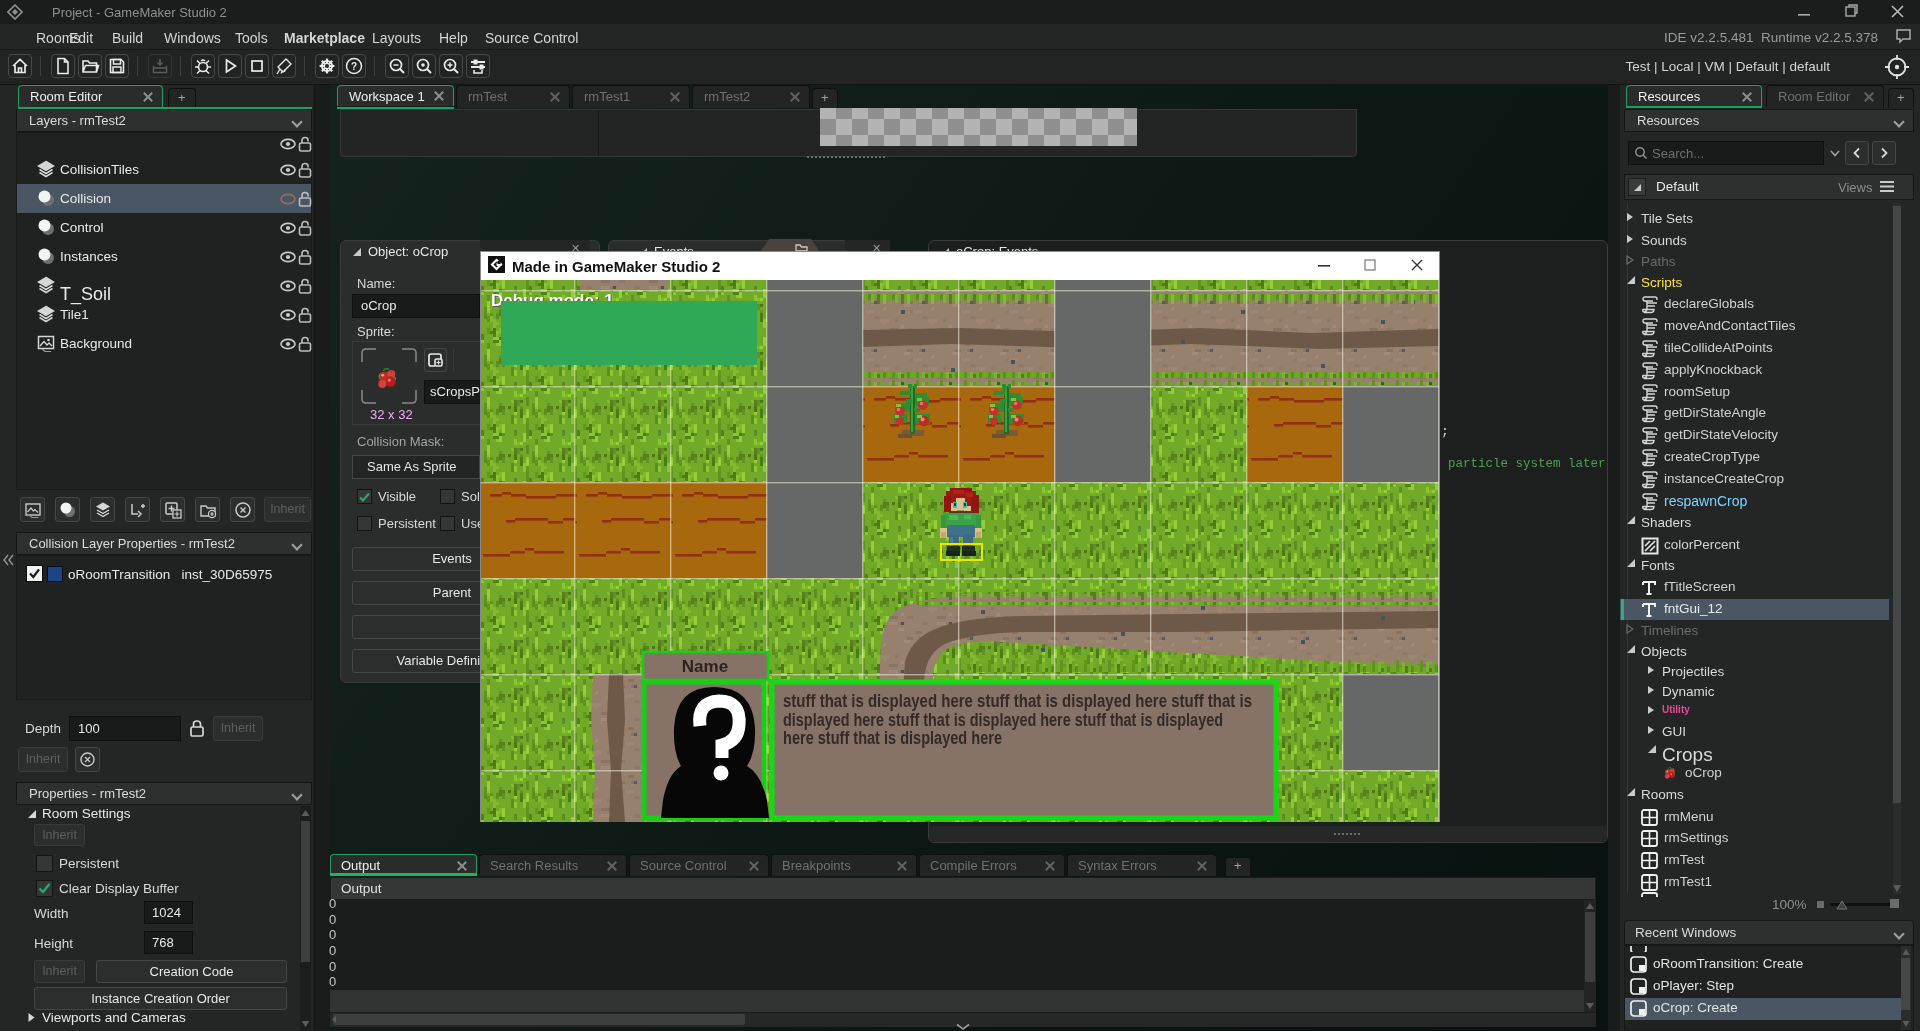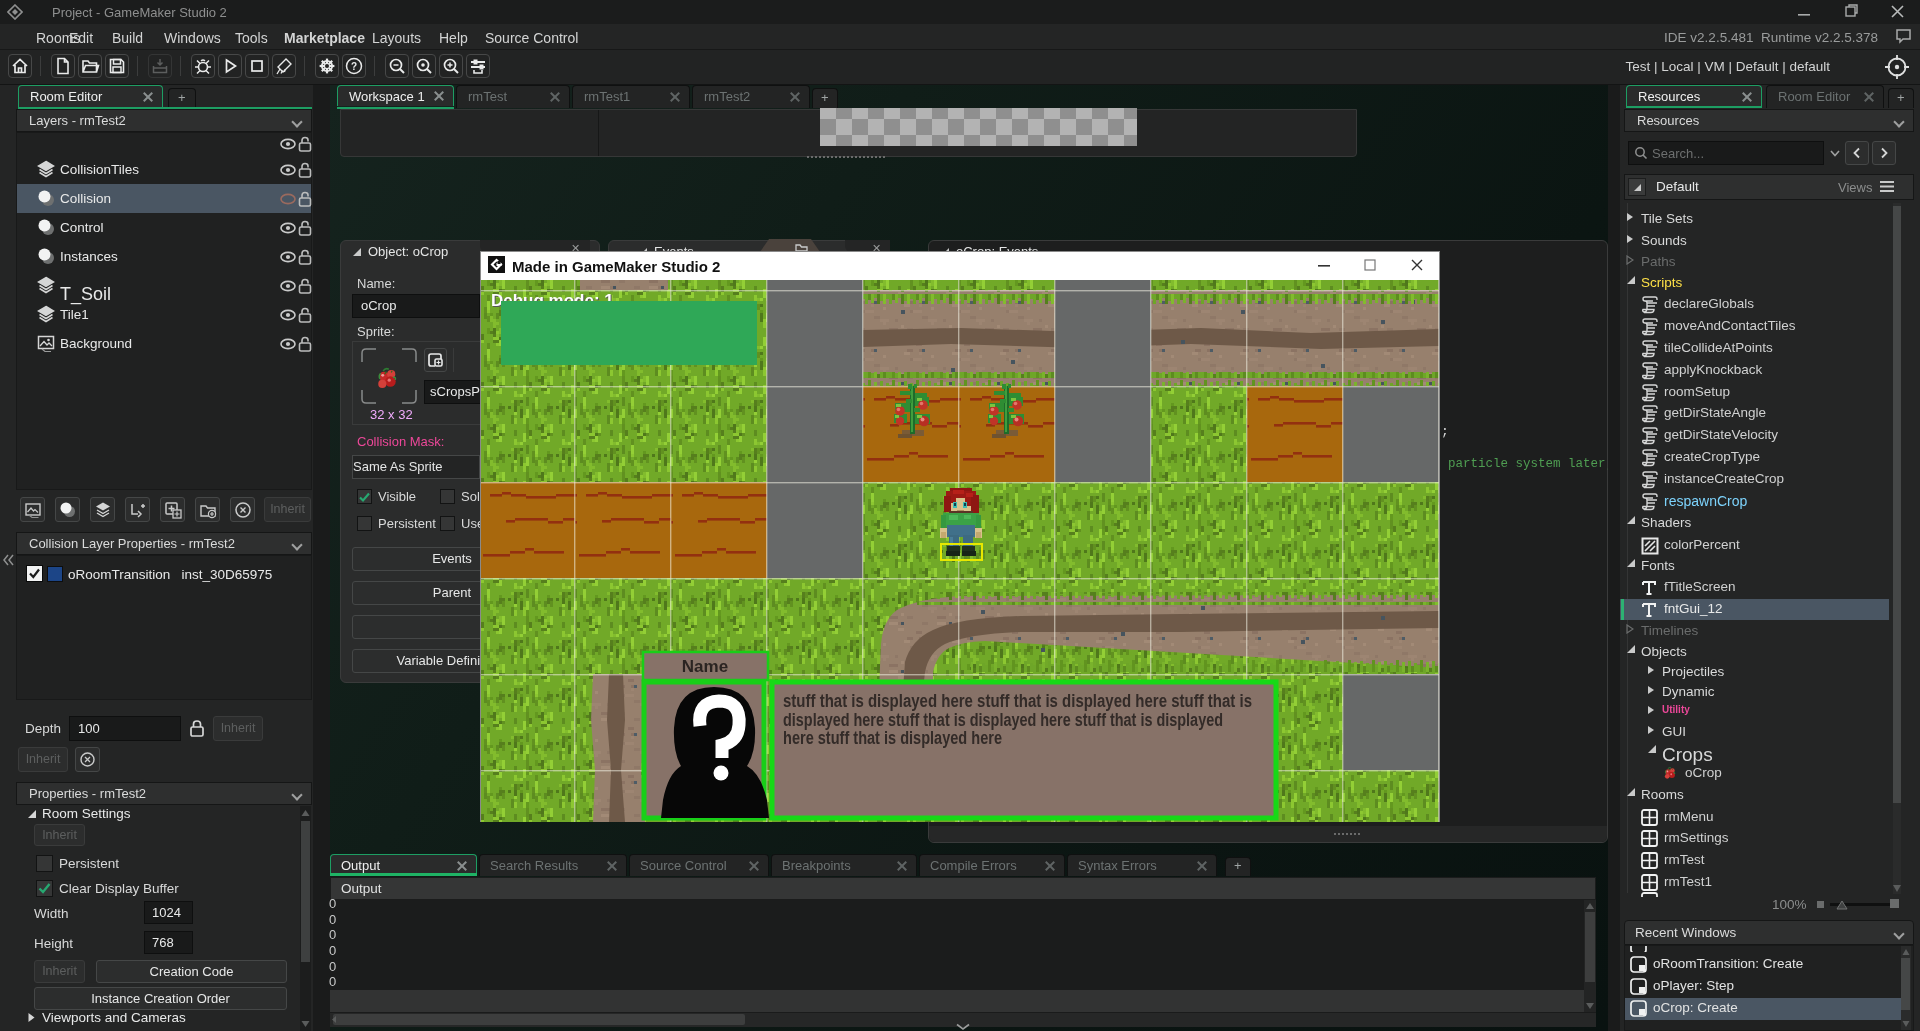--- a/index.html
+++ b/index.html
@@ -426,22 +426,22 @@
   </svg>
 <div class="a btn" style="left:424px;top:348px;width:23px;height:24px"><svg width="17" height="17" viewBox="0 0 17 17" style="margin-top:3px">
       <path d="M2 6 V4 Q2 2 4 2 H12 Q14 2 14 4 V7" fill="none" stroke="#e8e9e9" stroke-width="1.7"></path>
       <path d="M2 6 V12 Q2 14 4 14 H8" fill="none" stroke="#e8e9e9" stroke-width="1.7"></path>
       <rect x="8" y="7" width="7" height="7" rx="1.5" fill="none" stroke="#e8e9e9" stroke-width="1.6"></rect>
       <path d="M11.5 8.5 V12.5 M9.5 10.5 H13.5" stroke="#e8e9e9" stroke-width="1.2"></path>
     </svg></div>
 <div class="a" style="left:453px;top:348px;width:1px;height:24px;background:#3a3b3b"></div>
 <div class="a inp" style="left:424px;top:380px;width:58px;height:24px;font-size:13px;line-height:22px;padding-left:5px">sCropsPic</div>
 <div class="a tx" style="left:370px;top:407px;font-size:13px;color:#f0abfc;font-weight:normal;">32 x 32</div>
-<div class="a tx" style="left:357px;top:434px;font-size:13px;color:#ec4899;font-weight:normal;">Collision Mask:</div>
-<div class="a" style="left:352px;top:455px;width:128px;height:24px;background:#232424;border:1px solid #454747;font-size:13px;line-height:22px;padding-left:0;color:#e4e5e5">Same As Sprite</div>
+<div class="a tx" style="left:357px;top:434px;font-size:13px;color:#a3a3a3;font-weight:normal;">Collision Mask:</div>
+<div class="a" style="left:352px;top:455px;width:128px;height:24px;background:#232424;border:1px solid #454747;font-size:13px;line-height:22px;padding-left:14px;color:#e4e5e5">Same As Sprite</div>
 <div class="a" style="left:357px;top:489px;width:15px;height:15px;background:#353636;border:1px solid #121313"><svg width="13" height="13" viewBox="0 0 13 13">
       <path d="M2 6.5 L5 9.5 L11 2.5" fill="none" stroke="#27a871" stroke-width="2.2"></path>
     </svg></div>
 <div class="a tx" style="left:378px;top:489px;font-size:13px;color:#d8d9d9;font-weight:normal;">Visible</div>
 <div class="a" style="left:440px;top:489px;width:15px;height:15px;background:#353636;border:1px solid #121313"></div>
 <div class="a tx" style="left:461px;top:489px;font-size:13px;color:#d8d9d9;font-weight:normal;">Sol</div>
 <div class="a" style="left:357px;top:516px;width:15px;height:15px;background:#353636;border:1px solid #121313"></div>
 <div class="a tx" style="left:378px;top:516px;font-size:13px;color:#d8d9d9;font-weight:normal;">Persistent</div>
 <div class="a" style="left:440px;top:516px;width:15px;height:15px;background:#353636;border:1px solid #121313"></div>
 <div class="a tx" style="left:461px;top:516px;font-size:13px;color:#d8d9d9;font-weight:normal;">Use</div>

